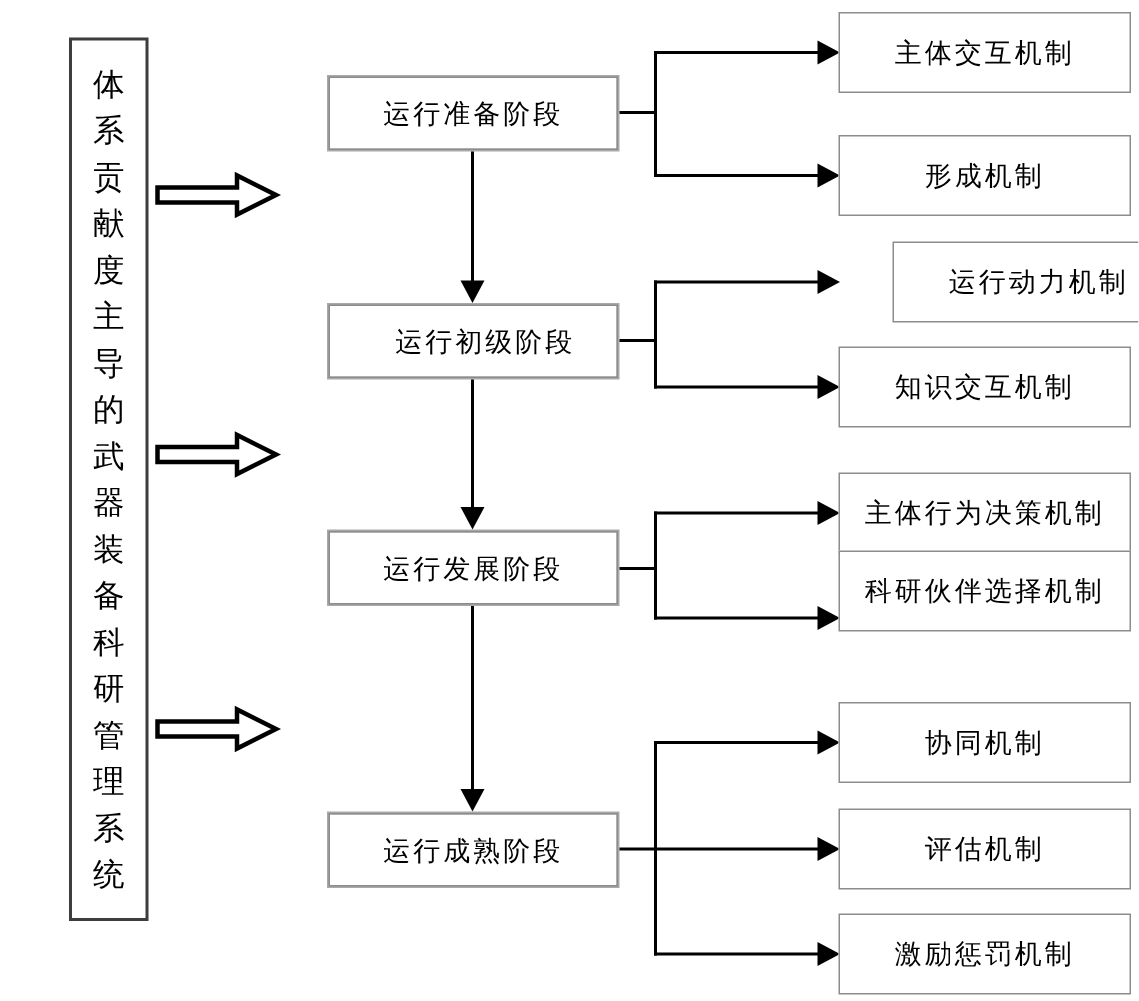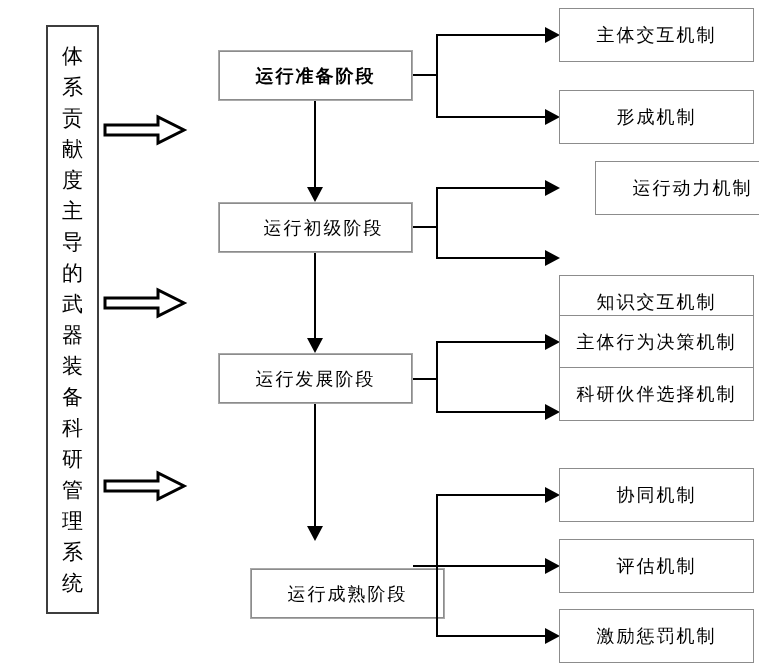--- a/index.html
+++ b/index.html
@@ -82,30 +82,30 @@
   <svg class="block-arrow" style="left:102px;top:114px;" viewBox="0 0 86 32">
     <polygon points="3,11 56,11 56,3 82,16 56,29 56,21 3,21" fill="#ffffff" stroke="#000000" stroke-width="3"></polygon>
   </svg>
   <svg class="block-arrow" style="left:102px;top:287px;" viewBox="0 0 86 32">
     <polygon points="3,11 56,11 56,3 82,16 56,29 56,21 3,21" fill="#ffffff" stroke="#000000" stroke-width="3"></polygon>
   </svg>
   <svg class="block-arrow" style="left:102px;top:470px;" viewBox="0 0 86 32">
     <polygon points="3,11 56,11 56,3 82,16 56,29 56,21 3,21" fill="#ffffff" stroke="#000000" stroke-width="3"></polygon>
   </svg>
 
-  <div class="stage-box" style="top:50px;font-weight:bold;">
+  <div class="stage-box" style="top:50px;">
     <span>运行准备阶段</span>
   </div>
   <div class="stage-box" style="top:202px;padding-left:16px;">
     <span>运行初级阶段</span>
   </div>
   <div class="stage-box" style="top:353px;">
     <span>运行发展阶段</span>
   </div>
-  <div class="stage-box" style="top:568px;margin-left:32px;">
+  <div class="stage-box" style="top:541px;">
     <span>运行成熟阶段</span>
   </div>
 
   <div class="v-line" style="left:314px;top:101px;height:89px;"></div>
   <div class="arr-down" style="left:307px;top:187px;"></div>
 
   <div class="v-line" style="left:314px;top:253px;height:88px;"></div>
   <div class="arr-down" style="left:307px;top:338px;"></div>
 
   <div class="v-line" style="left:314px;top:404px;height:124px;"></div>
@@ -143,21 +143,21 @@
 
   <div class="mech-box" style="top:8px;align-items:center;">
     <span>主体交互机制</span>
   </div>
   <div class="mech-box" style="top:90px;">
     <span>形成机制</span>
   </div>
   <div class="mech-box" style="top:161px;margin-left:36px;">
     <span>运行动力机制</span>
   </div>
-  <div class="mech-box" style="top:231px;margin-top:44px;">
+  <div class="mech-box" style="top:231px;">
     <span>知识交互机制</span>
   </div>
   <div class="mech-box" style="top:315px;">
     <span>主体行为决策机制</span>
   </div>
   <div class="mech-box" style="top:367px;">
     <span>科研伙伴选择机制</span>
   </div>
   <div class="mech-box" style="top:468px;">
     <span>协同机制</span>

